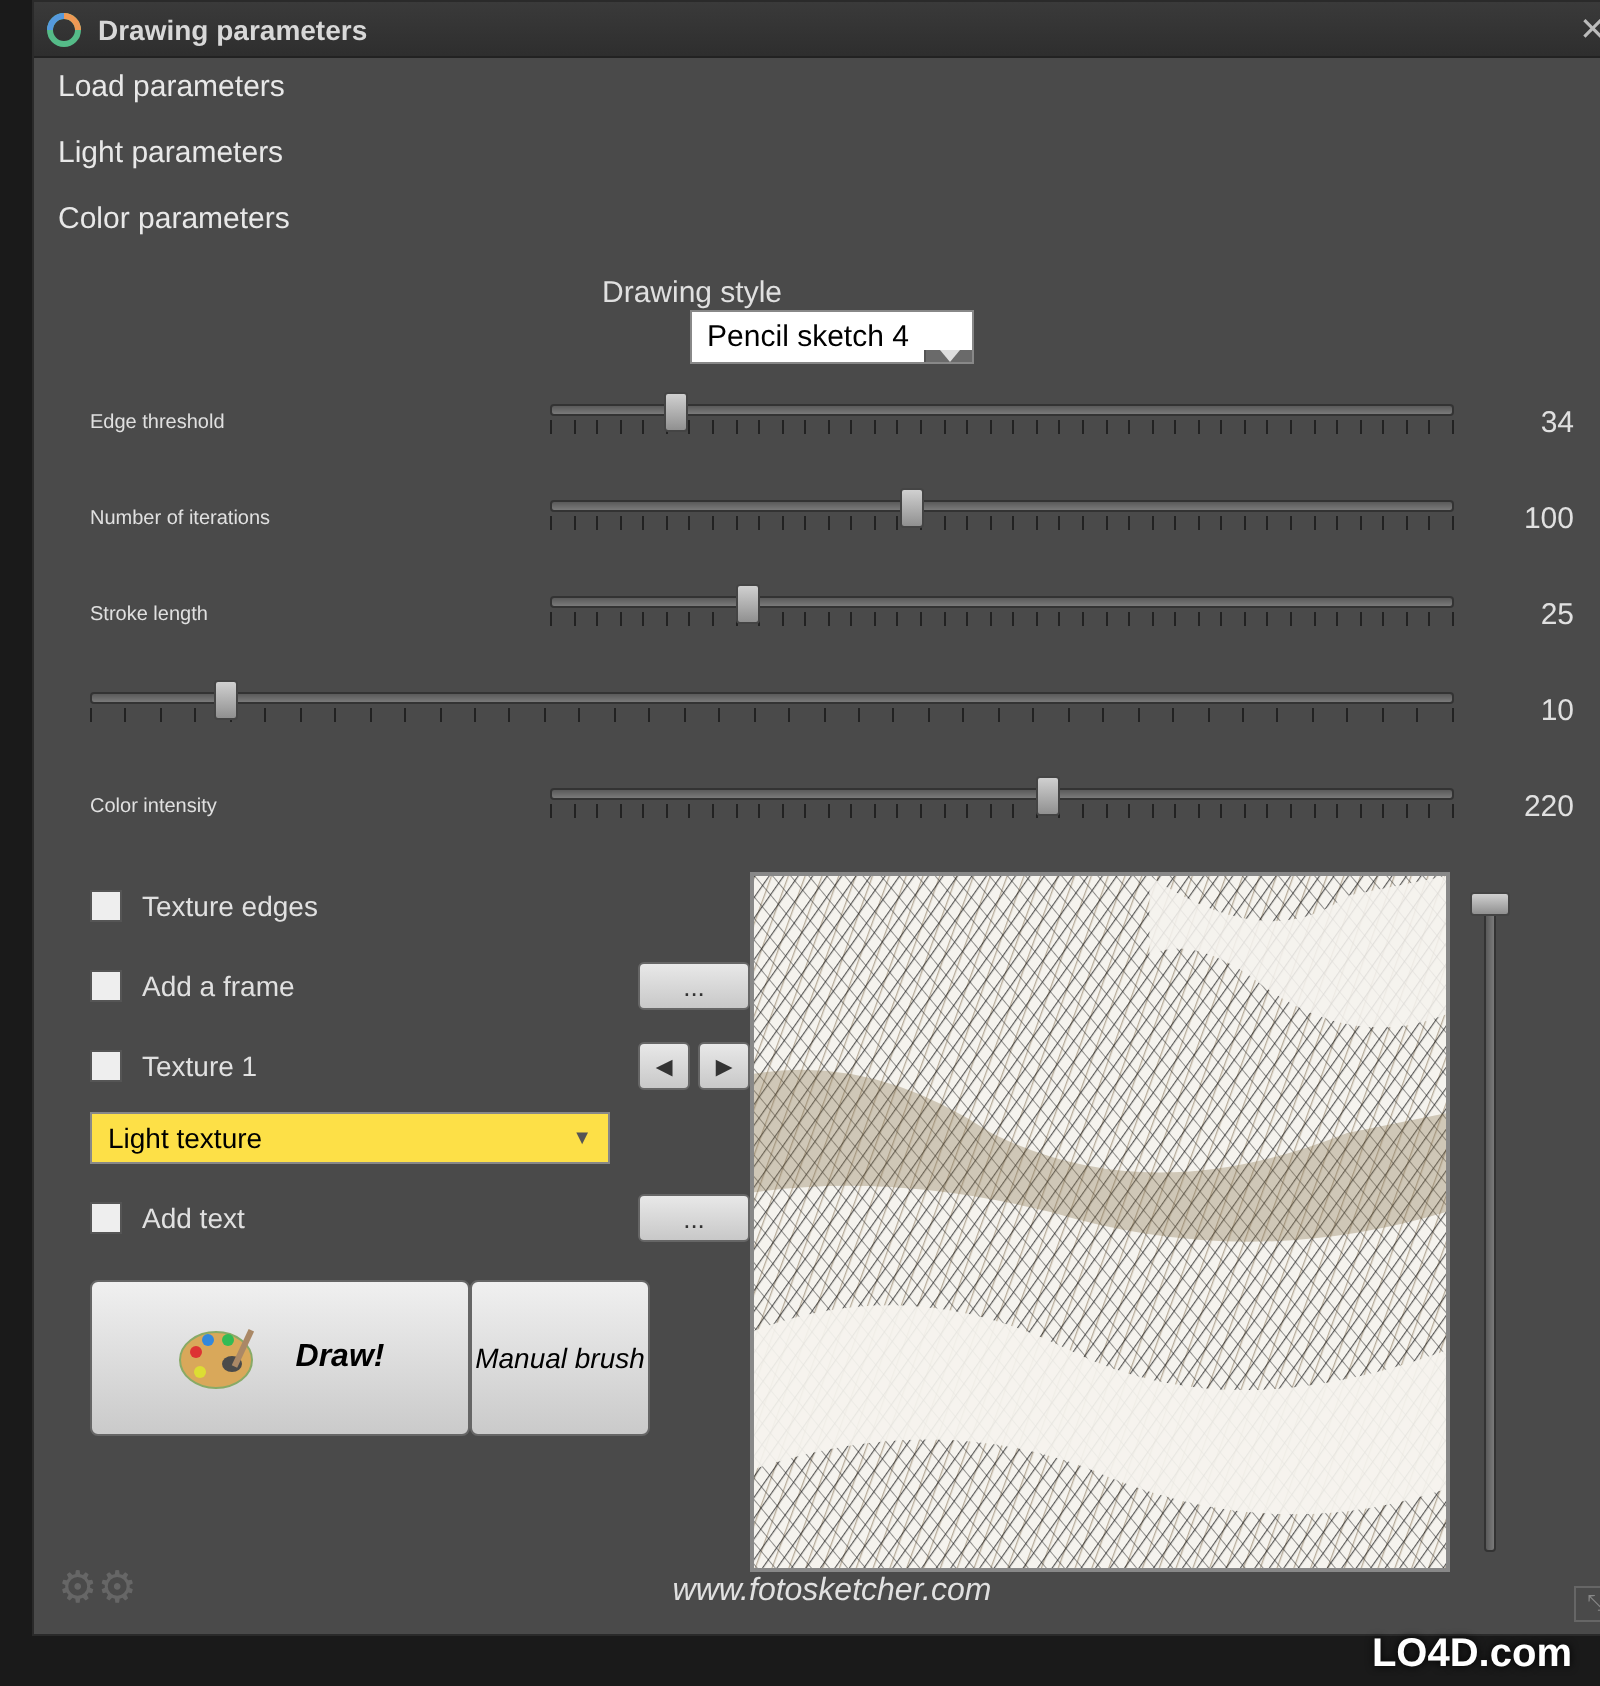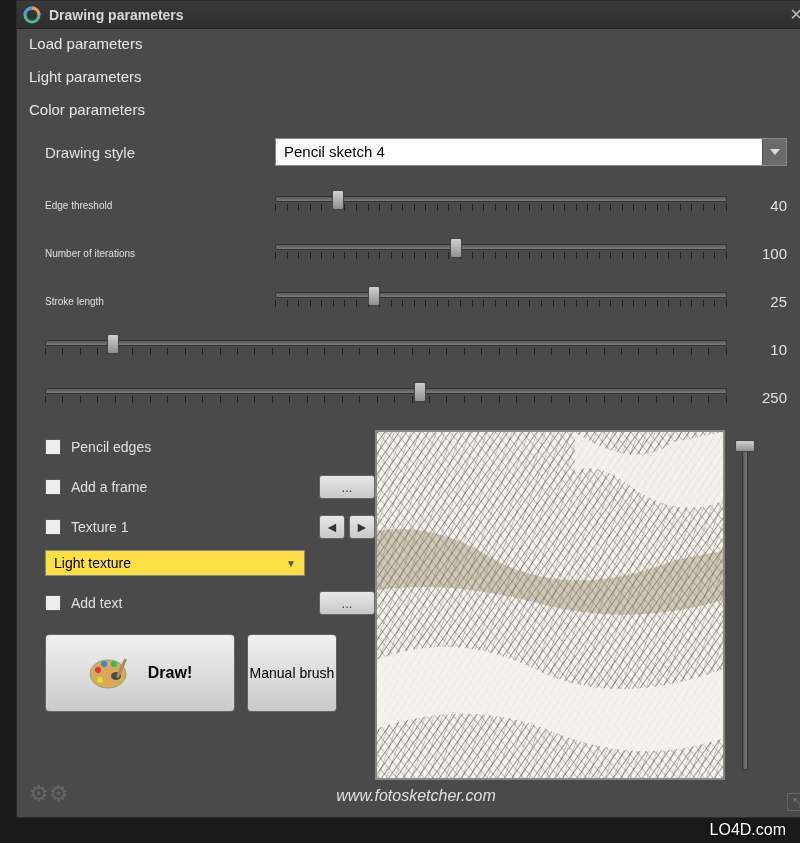--- a/index.html
+++ b/index.html
@@ -38,28 +38,29 @@
   .menubar {
     padding: 6px 12px;
     display: flex;
     gap: 16px;
     font-size: 15px;
     color: #e8e8e8;
     flex-direction: column;
   }
   .menubar span { cursor: pointer; }
   .content { padding: 14px 28px; }
-  .row { display: flex; align-items: center; margin-bottom: 14px; }
+  .row { display: flex; align-items: center; margin-bottom: 4px; flex-direction: column; }
   .row-label { width: 230px; font-size: 15px; }
   .style-select {
     flex: 1;
     height: 28px;
     display: flex;
     background: #fff;
     border: 1px solid #888;
+    align-items: flex-end;
   }
   .style-select-text {
     flex:1; color:#000; padding: 4px 8px; font-size:15px;
   }
   .style-select-btn {
     width: 24px; background: #6a6a6a;
     display:flex; align-items:center; justify-content:center;
     border-left:1px solid #555;
   }
   .slider-row { display:flex; align-items:center; margin-bottom:18px; }
@@ -107,21 +108,21 @@
     color:#333;
   }
   .texture-select {
     width: 260px; height:26px;
     background:#fde047; border:1px solid #888;
     display:flex; align-items:center;
     color:#000; padding:0 8px; font-size:14px;
     margin-bottom:10px;
   }
   .texture-select .caret { margin-left:auto; color:#555; font-size:10px;}
-  .big-buttons { display:flex; gap:12px; margin-top:14px;}
+  .big-buttons { display:flex; margin-top:14px;font-style:italic;}
   .draw-btn {
     width:190px; height:78px;
     background: linear-gradient(to bottom,#f0f0f0,#cacaca);
     border:1px solid #666; border-radius:4px;
     display:flex; align-items:center; justify-content:center; gap:16px;
     color:#000; font-weight:bold; font-size:16px;
   }
   .palette-icon {
     width:44px; height:34px;
   }
@@ -164,21 +165,21 @@
   }
   .resize-corner {
     position:absolute; right:6px; bottom:6px;
     width:22px; height:18px;
     border:1px solid #666;
     display:flex; align-items:center; justify-content:center;
     color:#888; font-size:11px;
   }
   .watermark {
     position:absolute; right:14px; bottom:4px;
-    color:#fff; font-size:16px; font-weight:normal;
+    color:#fff; font-size:20px; font-weight:bold;
     text-shadow:0 0 4px #000;
   }
 </style>
 </head>
 <body>
 
 <div class="window">
   <div class="titlebar">
     <div class="title-icon">
       <svg viewBox="0 0 18 18">
@@ -255,21 +256,21 @@
               <span></span>
               <span></span>
               <span></span>
               <span></span>
               <span></span>
               <span></span>
               <span></span>
             </div>
             <div class="thumb" style="left:14%"></div>
           </div>
-          <div class="slider-value">40</div>
+          <div class="slider-value">34</div>
         </div>
         <div class="slider-row">
           <div class="slider-label">Number of iterations</div>
           <div class="slider-track">
             <div class="track-bar"></div>
             <div class="ticks">
               <span></span>
               <span></span>
               <span></span>
               <span></span>
@@ -407,20 +408,21 @@
               <span></span>
               <span></span>
               <span></span>
               <span></span>
             </div>
             <div class="thumb" style="left:10%"></div>
           </div>
           <div class="slider-value">10</div>
         </div>
         <div class="slider-row">
+          <div class="slider-label">Color intensity</div>
           <div class="slider-track">
             <div class="track-bar"></div>
             <div class="ticks">
               <span></span>
               <span></span>
               <span></span>
               <span></span>
               <span></span>
               <span></span>
               <span></span>
@@ -453,30 +455,30 @@
               <span></span>
               <span></span>
               <span></span>
               <span></span>
               <span></span>
               <span></span>
               <span></span>
             </div>
             <div class="thumb" style="left:55%"></div>
           </div>
-          <div class="slider-value">250</div>
+          <div class="slider-value">220</div>
         </div>
       </div>
 
     <div class="options-area">
       <div class="options-left">
 
         <div class="check-row">
           <div class="checkbox"></div>
-          <span>Pencil edges</span>
+          <span>Texture edges</span>
         </div>
 
         <div class="check-row">
           <div class="checkbox"></div>
           <span>Add a frame</span>
           <div class="small-btn">...</div>
         </div>
 
         <div class="check-row">
           <div class="checkbox"></div>

